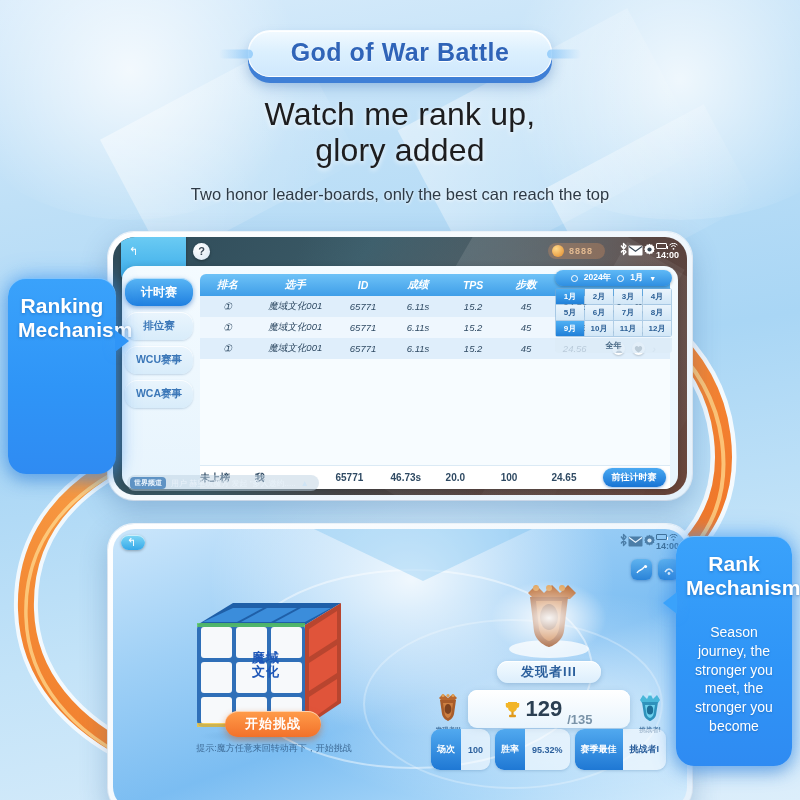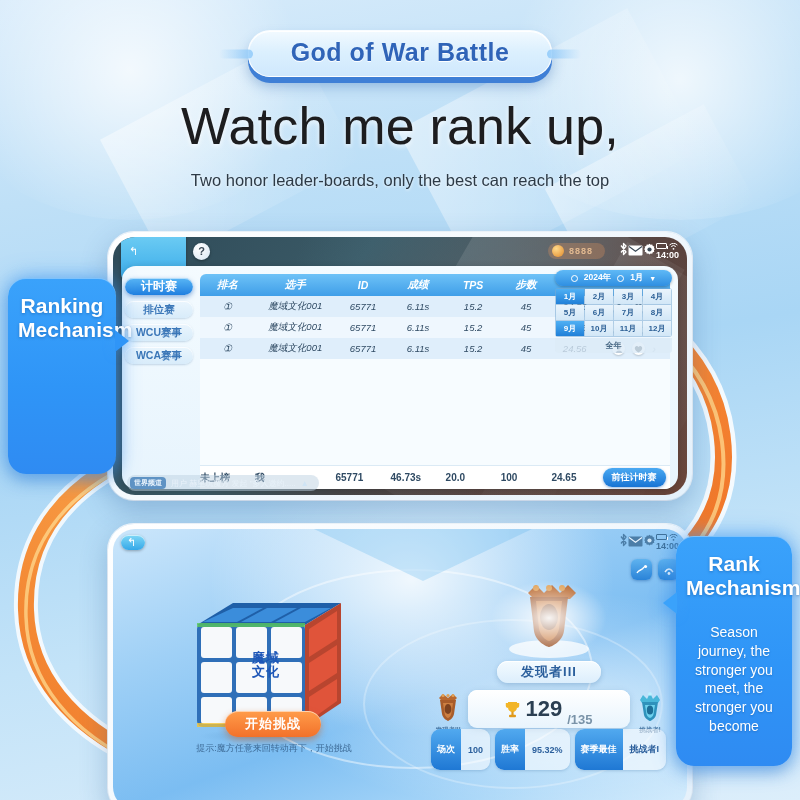--- a/index.html
+++ b/index.html
@@ -35,21 +35,21 @@
     content:""; position:absolute; top:50%; width:34px; height:9px; border-radius:5px;
     background:linear-gradient(90deg,rgba(120,180,240,0),rgba(150,205,250,.95));
     transform:translateY(-50%);
   }
   .title-pill::before { left:-30px; }
   .title-pill::after { right:-30px; transform:translateY(-50%) scaleX(-1); }
 
   
   .headline { position:absolute; left:0; right:0; top:97px; text-align:center; }
   .headline .l1, .headline .l2 {
-    font-size:52px; line-height:1.12; color:#1d1d1f; font-weight:400;
+    font-size:32px; line-height:1.12; color:#1d1d1f; font-weight:400;
     letter-spacing:.2px; text-shadow:0 2px 5px rgba(255,255,255,.8);
   }
   .headline .sub {
     margin-top:16px; font-size:16.5px; color:#2d3a46; font-weight:400;
     text-shadow:0 1px 3px rgba(255,255,255,.85);
   }
 
   
   .ribbon { position:absolute; pointer-events:none; }
   .ribbon svg { display:block; overflow:visible; }
@@ -101,21 +101,21 @@
   .clockbox .t { font-size:9px; font-weight:700; margin-top:1px; }
 
   .panel {
     position:absolute; left:9px; right:9px; top:29px; bottom:6px;
     border-radius:14px; background:linear-gradient(180deg,#f4fbff,#e7f4fd);
     box-shadow:0 2px 8px rgba(0,0,0,.2);
     display:flex; overflow:hidden;
   }
   .side-tabs { width:76px; padding:12px 6px 0 4px; display:flex; flex-direction:column; gap:6px; align-items:center; }
   .tab {
-    width:68px; height:17px; border-radius:12px; display:flex; align-items:center; justify-content:center;
+    width:68px; height:28px; border-radius:12px; display:flex; align-items:center; justify-content:center;
     font-size:10.5px; font-weight:700; color:#3b77b8;
     background:linear-gradient(180deg,#eaf5fd,#d8ecfa);
     box-shadow:0 1px 2px rgba(60,110,160,.25), inset 0 1px 0 rgba(255,255,255,.8);
   }
   .tab.active {
     color:#fff; background:linear-gradient(180deg,#59b6f5,#1f7fe0);
     box-shadow:0 2px 5px rgba(25,95,185,.5), inset 0 1px 0 rgba(255,255,255,.55);
     font-size:12px;
   }
 
@@ -266,20 +266,21 @@
 </div>
 
 <div class="title-pill-wrap">
   <div class="title-pill">
     <span>God of War Battle</span>
   </div>
 </div>
 
 <div class="headline">
   <div class="l1">Watch me rank up,</div>
+  <div class="l2">glory added</div>
   <div class="sub">Two honor leader-boards, only the best can reach the top</div>
 </div>
 
 <div class="ribbon" style="left:0;top:170px;width:800px;height:640px;">
   <svg width="800" height="640" viewBox="0 0 800 640">
     <defs>
       <linearGradient id="og1" x1="0" y1="0" x2="1" y2="1">
         <stop offset="0" stop-color="#ffd27a"></stop>
           <stop offset="0.45" stop-color="#f7913c"></stop>
           <stop offset="1" stop-color="#ef6f24"></stop>

